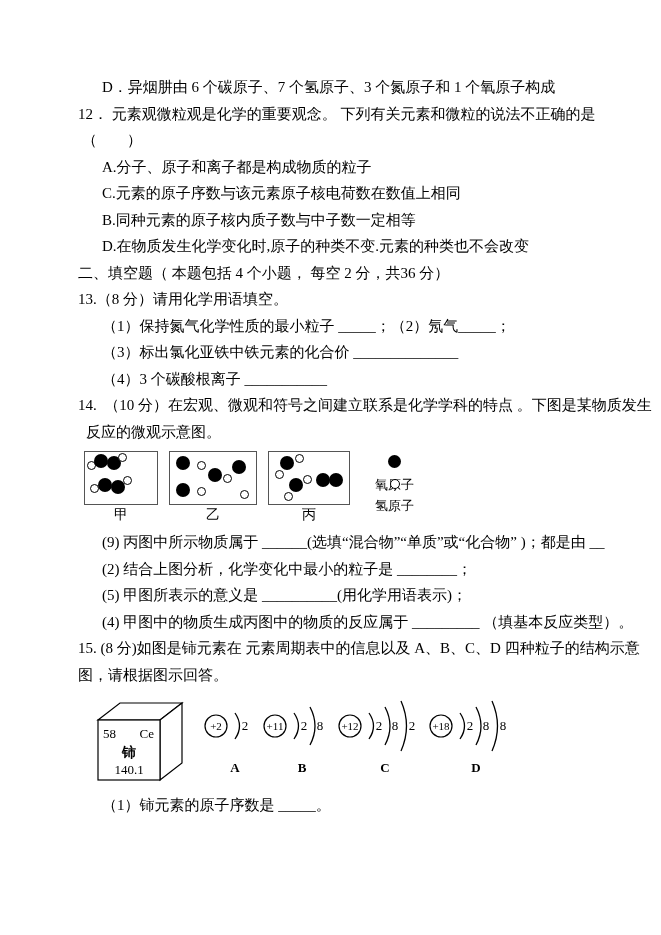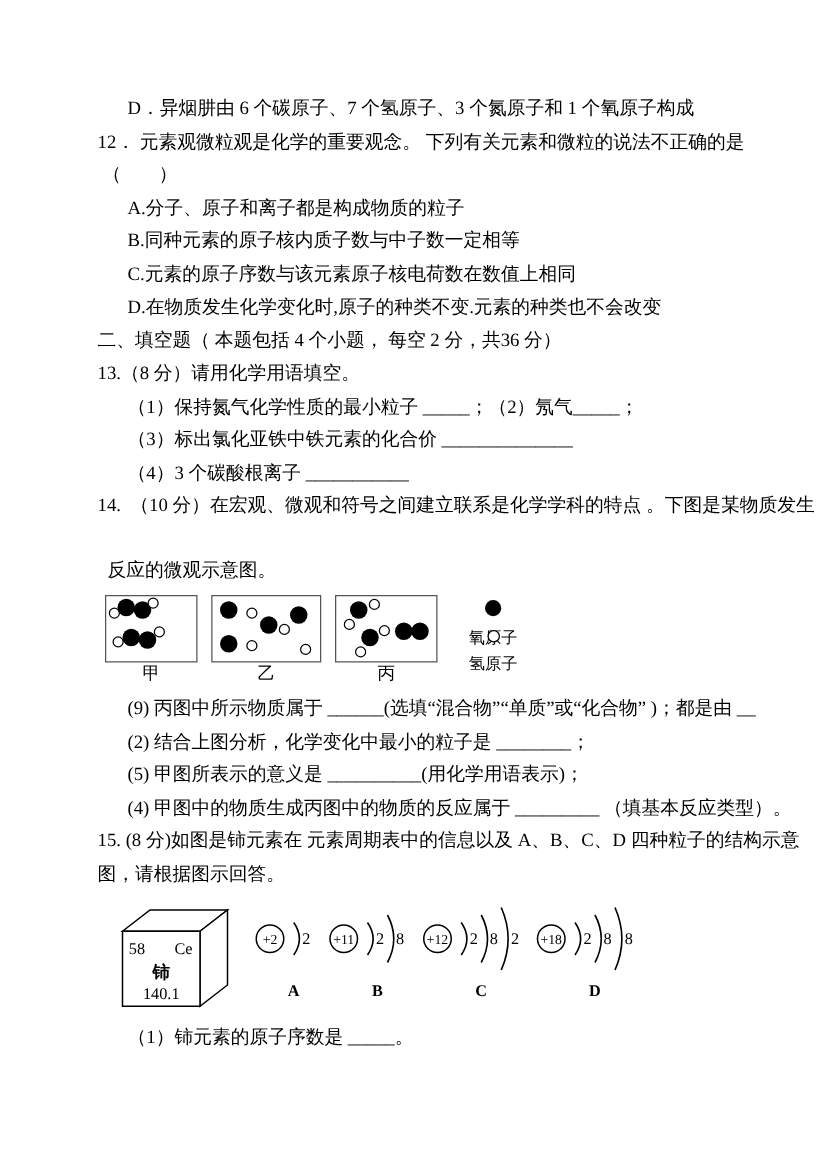--- a/index.html
+++ b/index.html
@@ -2,21 +2,21 @@
 <html><head>
 <meta charset="utf-8">
 <style>
   html,body{margin:0;padding:0;background:#ffffff;}
   body{width:661px;height:935px;font-family:"Liberation Serif","DejaVu Serif",serif;color:#000;}
   .doc{position:relative;width:661px;height:935px;box-sizing:border-box;padding:74px 30px 0 60px;background:#fff;overflow:hidden;}
   .ln{margin:0;font-size:15px;line-height:26.5px;white-space:pre;}
   .i-main{padding-left:18px;}
   .i-sub{padding-left:42px;}
   .i-brk{padding-left:22px;}
-  .i-s2{padding-left:26px;margin-top:25px;}
+  .i-s2{padding-left:26px;}
   .i-cont{padding-left:0;}
   .i-q15c{padding-left:18px;}
 
   
   .mol-row{display:flex;align-items:flex-start;gap:11px;margin:6px 0 4px 24px;height:74px;}
   .mol-fig{display:flex;flex-direction:column;align-items:center;}
   .mol-box{position:relative;border:1.2px solid #555;background:#fff;height:52px;}
   .box-jia{width:72px;} .box-yi{width:86px;} .box-bing{width:80px;}
   .mol-label{font-size:14px;line-height:18px;margin-top:1px;}
   .ao{position:absolute;width:14px;height:14px;background:#000;border-radius:50%;}
@@ -42,22 +42,22 @@
 </style>
 </head>
 <body>
 
 <div class="doc">
 
   <p class="ln i-sub">D．异烟肼由 6 个碳原子、7 个氢原子、3 个氮原子和 1 个氧原子构成</p>
   <p class="ln i-main">12． 元素观微粒观是化学的重要观念。 下列有关元素和微粒的说法不正确的是</p>
   <p class="ln i-brk">（　　）</p>
   <p class="ln i-sub">A.分子、原子和离子都是构成物质的粒子</p>
+  <p class="ln i-sub">C.元素的原子序数与该元素原子核电荷数在数值上相同</p>
   <p class="ln i-sub">B.同种元素的原子核内质子数与中子数一定相等</p>
-  <p class="ln i-sub">C.元素的原子序数与该元素原子核电荷数在数值上相同</p>
   <p class="ln i-sub">D.在物质发生化学变化时,原子的种类不变.元素的种类也不会改变</p>
   <p class="ln i-main">二、填空题（ 本题包括 4 个小题， 每空 2 分，共36 分）</p>
   <p class="ln i-main">13.（8 分）请用化学用语填空。</p>
   <p class="ln i-sub">（1）保持氮气化学性质的最小粒子 _____；（2）氖气_____；</p>
   <p class="ln i-sub">（3）标出氯化亚铁中铁元素的化合价 ______________</p>
   <p class="ln i-sub">（4）3 个碳酸根离子 ___________</p>
   <p class="ln i-main">14.  （10 分）在宏观、微观和符号之间建立联系是化学学科的特点 。下图是某物质发生</p>
   <p class="ln i-s2">反应的微观示意图。</p>
 
   <div class="mol-row">

